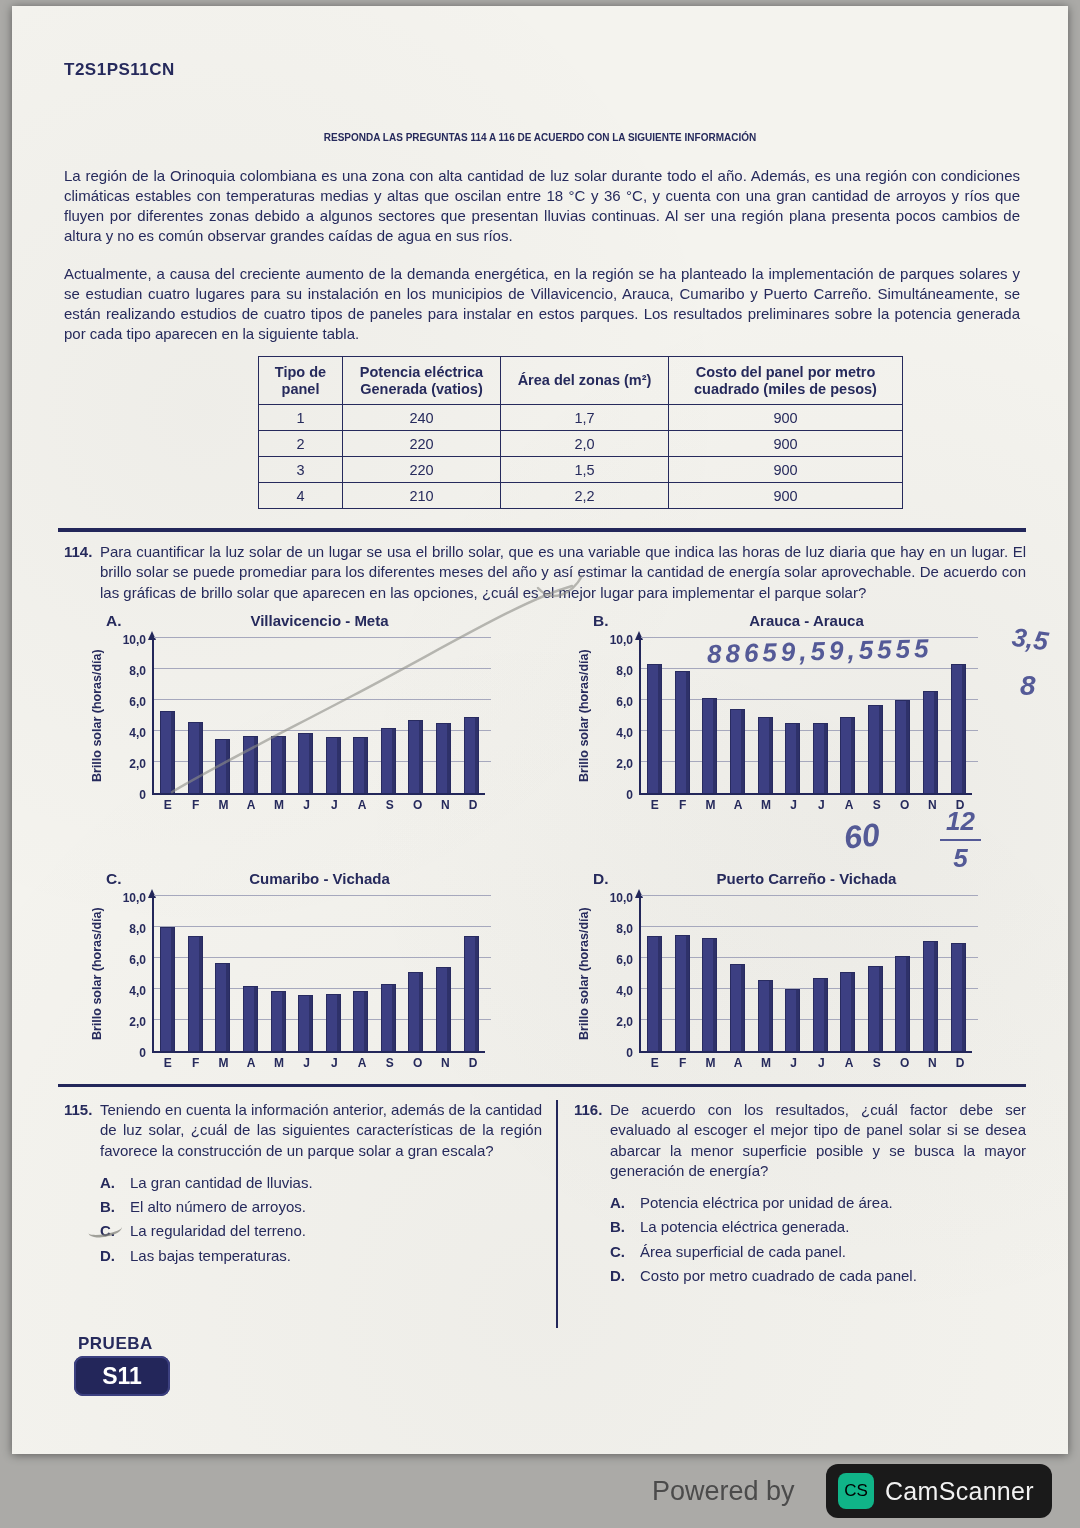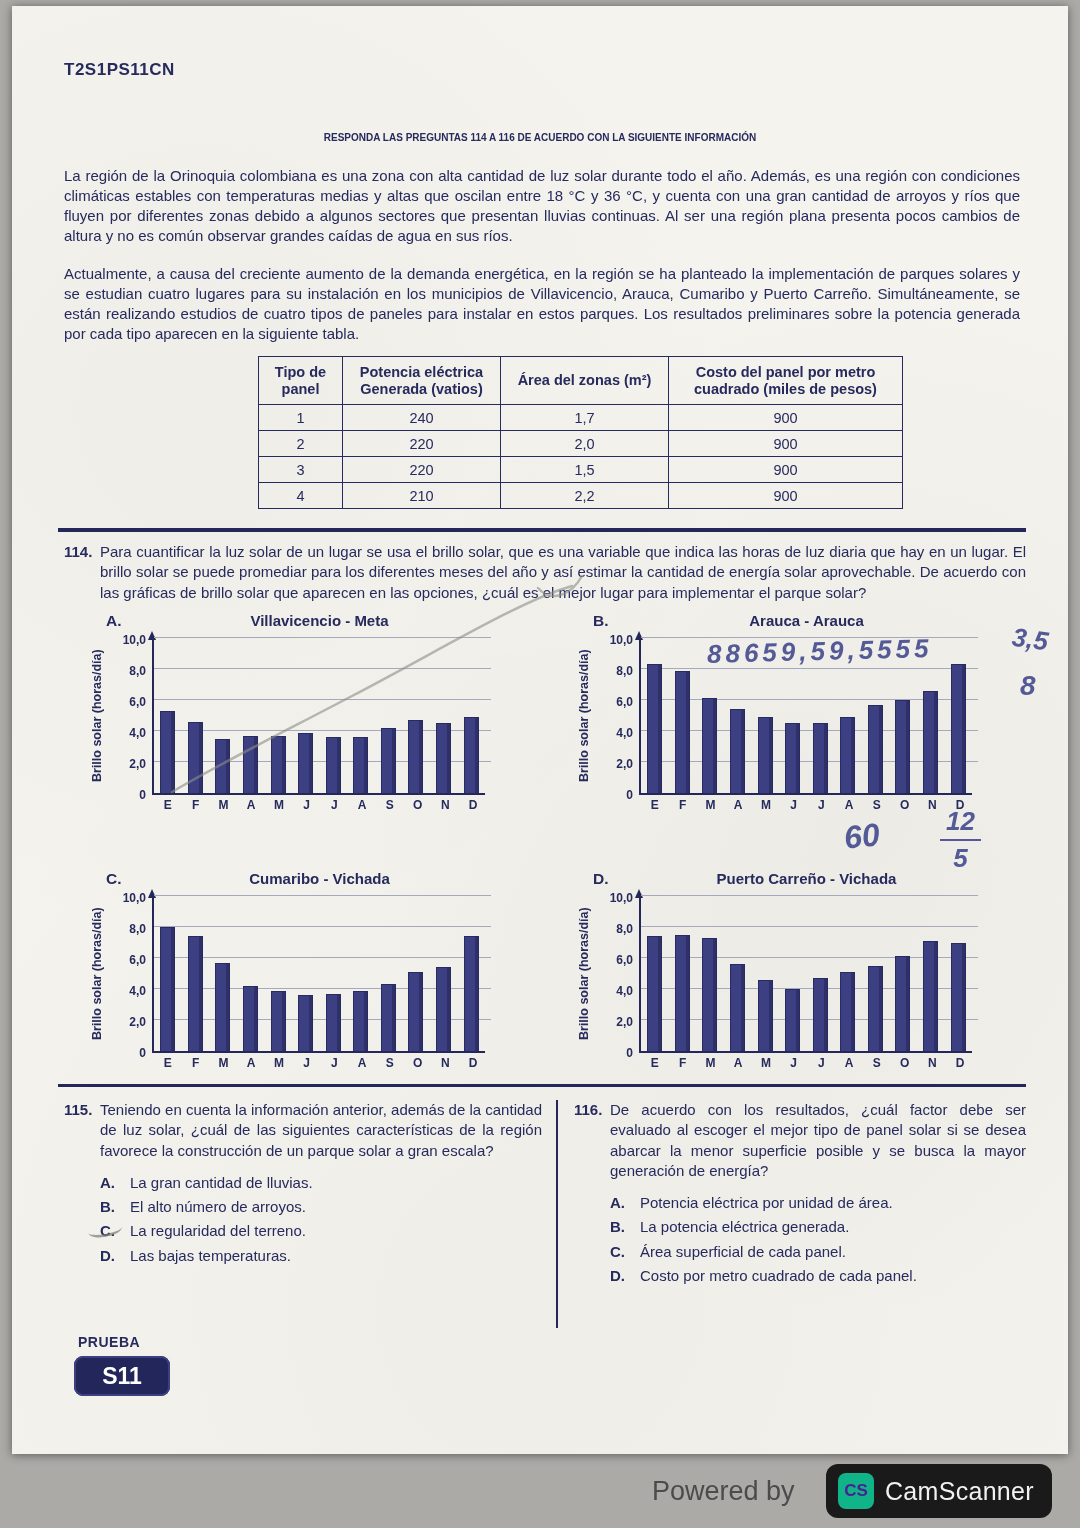--- a/index.html
+++ b/index.html
@@ -82,35 +82,35 @@
   .hw-b-top { left:695px; top:630px; font-size:26px; letter-spacing:4px; transform:rotate(-1.5deg); }
   .hw-b-35 { left:1000px; top:618px; font-size:26px; transform:rotate(8deg); }
   .hw-b-8 { left:1008px; top:664px; font-size:28px; }
   .hw-b-60 { left:832px; top:812px; font-size:32px; transform:rotate(-6deg); }
   .hw-frac { left:928px; top:800px; font-size:26px; text-align:center; }
   .hw-frac .num { display:block; border-bottom:2.5px solid #3a4189; padding:0 6px 2px; }
   .hw-frac .den { display:block; padding-top:2px; }
   .pencil-svg { position:absolute; left:140px; top:548px; opacity:.6; }
 
   
-  .prueba-label { position:absolute; left:66px; top:1328px; font-size:14px; font-weight:bold; letter-spacing:.5px; }
+  .prueba-label { position:absolute; left:66px; top:1328px; font-size:17px; font-weight:bold; letter-spacing:.5px; }
   .s11-badge { position:absolute; left:62px; top:1350px; width:96px; height:40px;
     background:#23265a; color:#ffffff; border-radius:9px; display:flex;
     align-items:center; justify-content:center; font-size:23px; font-weight:bold;
     box-shadow:inset 0 0 0 2px #3c4080; }
   .page-number { position:absolute; left:0; top:1368px; width:100%; text-align:center;
     font-size:17px; font-weight:bold; }
 
   
   .scan-footer { position:absolute; left:0; top:1462px; width:903px; height:66px; }
   .powered-by { position:absolute; left:652px; top:14px; font-size:27px; color:#4b4b4b; }
   .cs-badge { position:absolute; left:826px; top:2px; height:54px; background:#1a1a1a;
     border-radius:12px; display:flex; align-items:center; gap:11px; padding:0 18px 0 12px; }
-  .cs-icon { width:36px; height:36px; background:#10b488; border-radius:8px; color:#4c1d95;
-    display:flex; align-items:center; justify-content:center; font-weight:bold; font-size:17px; }
+  .cs-icon { width:36px; height:36px; background:#10b488; border-radius:8px; color:#000000;
+    display:flex; align-items:center; justify-content:center; font-weight:normal; font-size:17px; }
   .cs-name { color:#f2f2f2; font-size:25px; font-weight:500; letter-spacing:.3px; }
 </style>
 </head>
 <body>
 
 <div class="paper">
 
   <div class="test-code">T2S1PS11CN</div>
 
   <div class="instruction">RESPONDA LAS PREGUNTAS 114 A 116 DE ACUERDO CON LA SIGUIENTE INFORMACIÓN</div>

